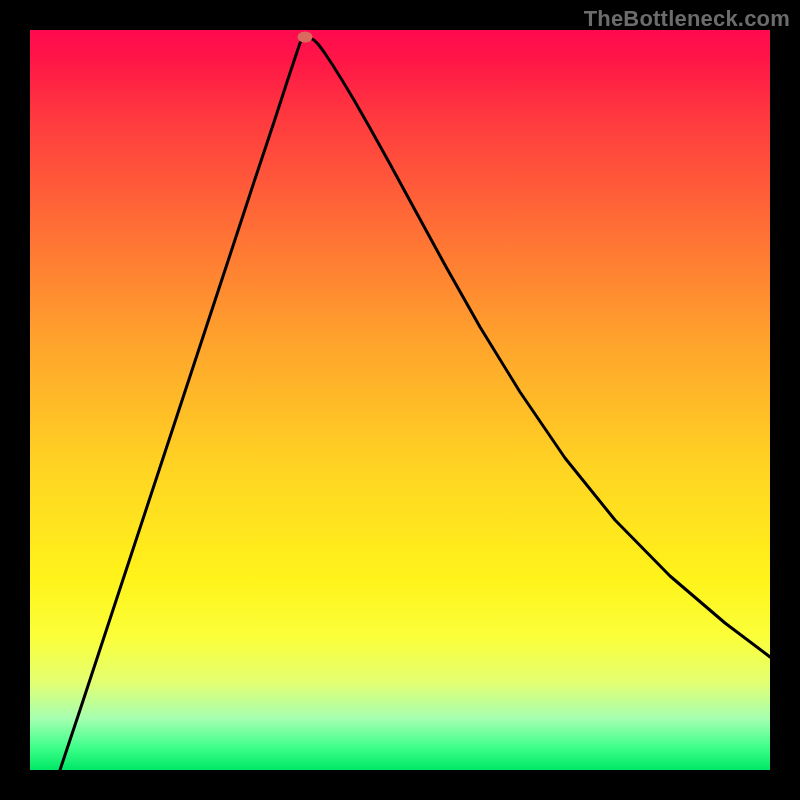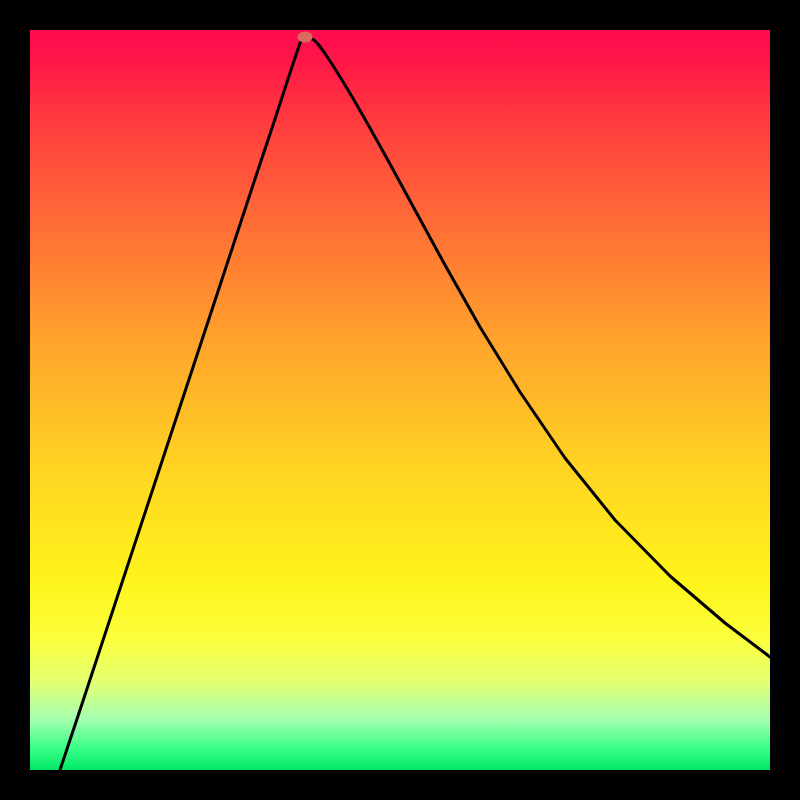--- a/index.html
+++ b/index.html
@@ -60,20 +60,21 @@
     background: #d96a5d;
     transform: translate(-50%, -50%);
     z-index: 3;
   }
 </style>
 </head>
 <body>
 
 <div class="frame">
 
+  <div class="watermark">TheBottleneck.com</div>
 
   <div class="plot-area">
     <div class="gradient-bg"></div>
 
     <svg class="curve" viewBox="0 0 740 740" preserveAspectRatio="none">
       <path id="curve-path" fill="none" stroke-linecap="round" stroke-linejoin="round" stroke="#000000" d="M30 740 L50 680 L80 589 L110 498 L140 407 L170 316 L200 225 L225 149 L245 89 L258 49 L264 31 L268 19 L270 13 L272 10 L275 8 L280 8 L284 10 L288 14 L294 22 L302 34 L312 50 L324 70 L340 98 L360 134 L385 180 L415 235 L450 297 L490 362 L535 428 L585 490 L640 546 L695 593 L740 627" stroke-width="3"></path>
     </svg>
 
     <div class="optimum-dot" id="opt-dot" style="left: 275px; top: 7px; background: rgb(217, 106, 93);"></div>
   </div>

